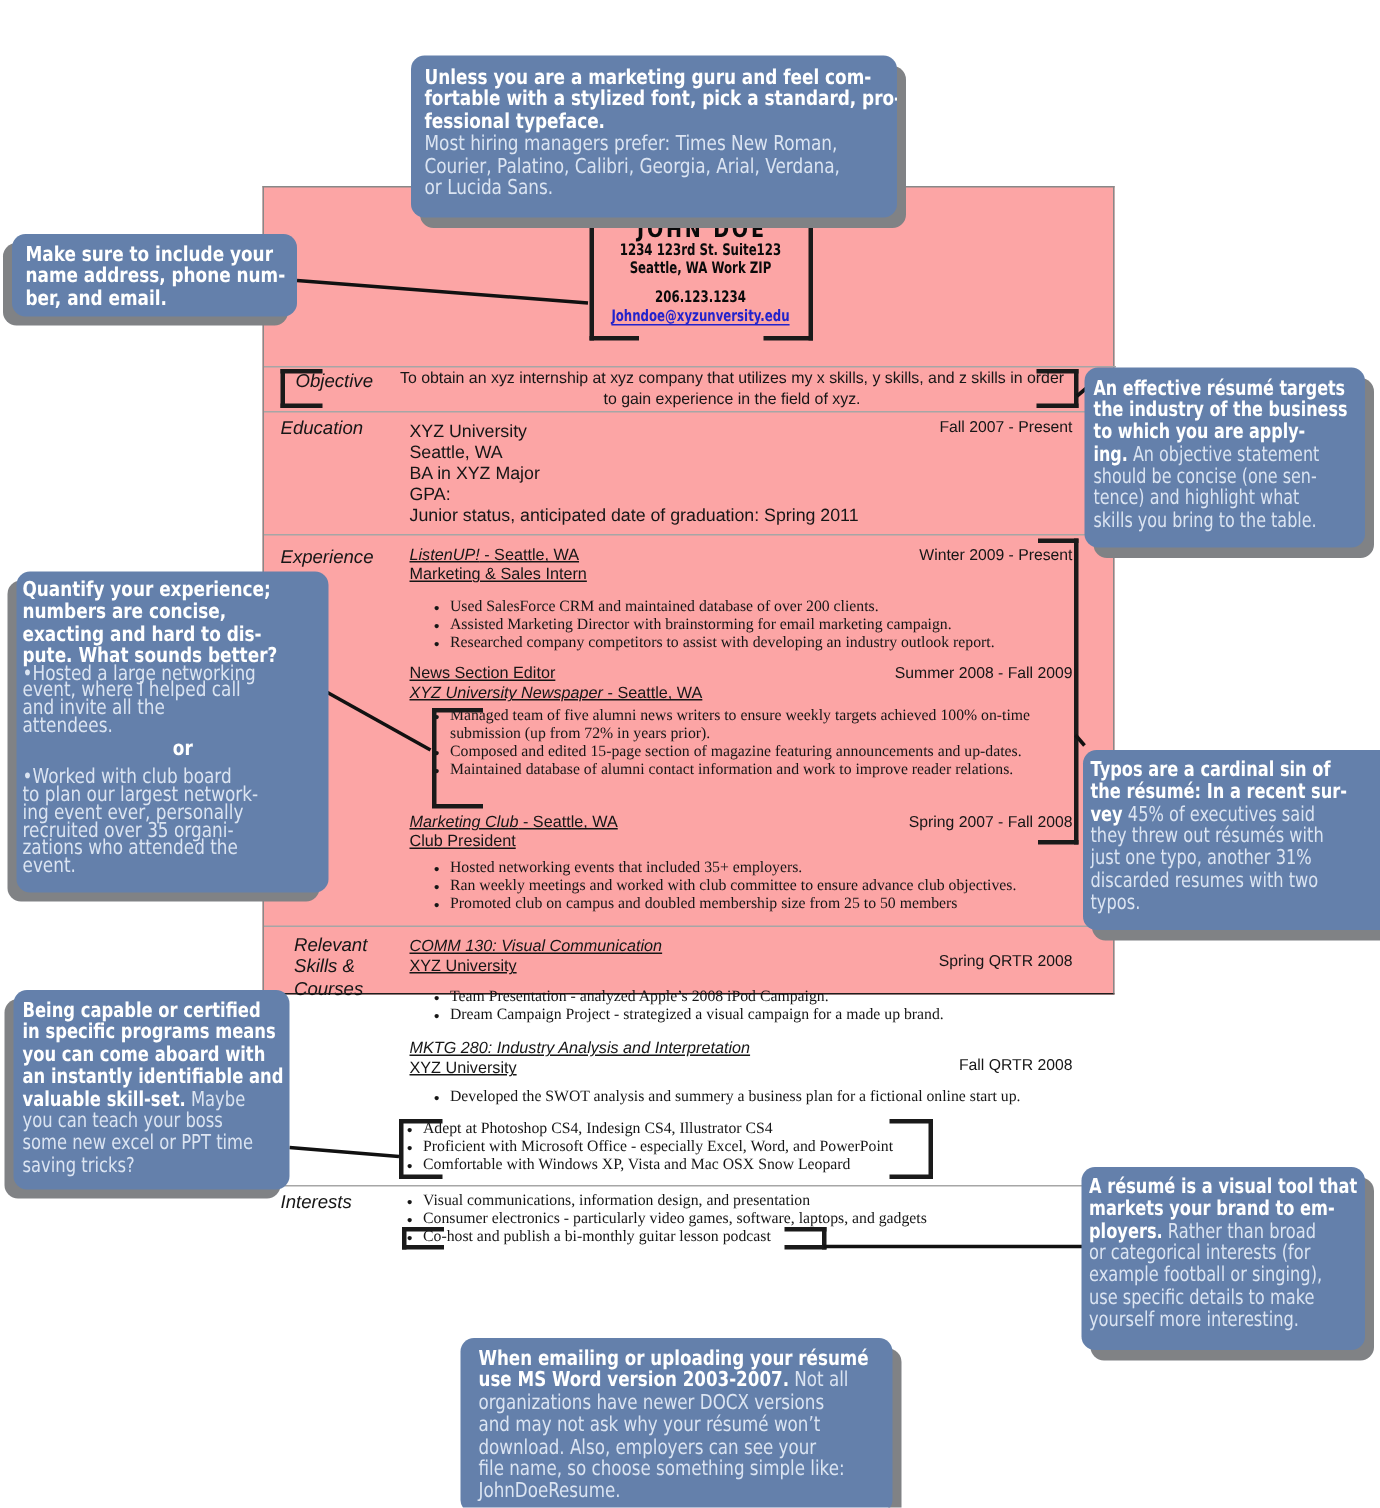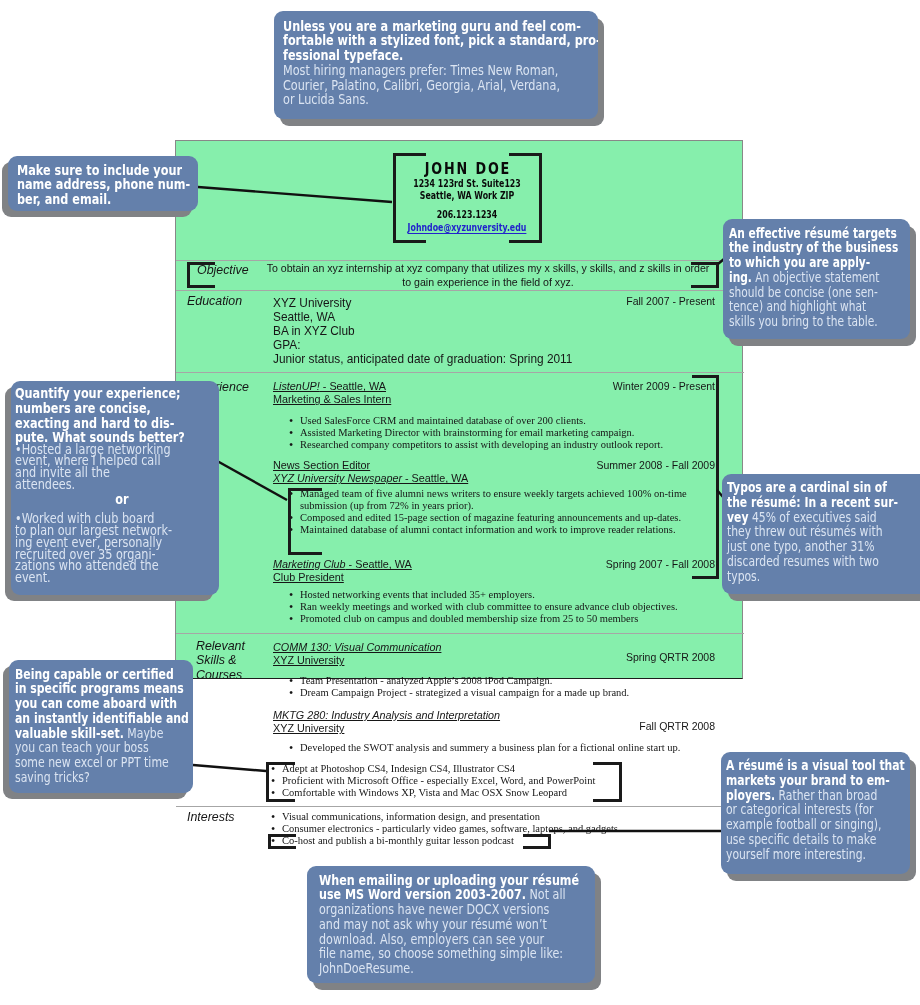--- a/index.html
+++ b/index.html
@@ -2,22 +2,22 @@
 <html><head>
 <meta charset="utf-8">
 <style>
   html,body{margin:0;padding:0;}
   body{width:920px;height:1005px;position:relative;background:#ffffff;
        font-family:"Liberation Sans",sans-serif;overflow:hidden;
        -webkit-font-smoothing:antialiased;}
   .page{position:absolute;left:0;top:0;width:920px;height:1005px;}
 
   
-  #resume{position:absolute;left:175px;top:140px;width:568px;height:539px;
-          border:1.4px solid #888888;border-bottom:1.7px solid #1d1d1d;box-sizing:border-box;background:#86efac;}
+  #resume{position:absolute;left:175px;top:124px;width:568px;height:539px;
+          border:1.4px solid #888888;border-bottom:1.7px solid #1d1d1d;box-sizing:border-box;background:#fca5a5;}
 
   
   .hdr{position:absolute;left:141px;top:19.5px;width:300px;text-align:center;
        font-family:"DejaVu Sans",sans-serif;color:#0a0a0a;
        transform:scaleX(.74);transform-origin:50% 0;}
   .hdr .name{font-size:15px;font-weight:bold;letter-spacing:2.2px;
              line-height:16px;text-indent:2.2px;
              transform:scaleX(1.15);transform-origin:50% 50%;}
   .hdr .addr{font-size:10.6px;font-weight:bold;letter-spacing:0;line-height:12.8px;}
   .hdr .phone{font-size:10.6px;font-weight:bold;line-height:13.3px;margin-top:5.5px;}
@@ -38,21 +38,21 @@
   .ttl{font-size:10.8px;line-height:13.3px;text-decoration:underline;}
   .ttl em{font-style:italic;}
   .date{position:absolute;text-align:right;font-size:10.5px;}
   ul.bul{margin:0;padding:0;list-style:none;}
   ul.bul li{position:relative;padding-left:13px;font-size:10.5px;line-height:12.05px;font-family:Liberation Serif, serif;}
   ul.bul li:before{content:"\2022";position:absolute;left:2px;top:-0.5px;font-size:12px;}
 
   
   .callout{position:absolute;background:#6480ab;border-radius:9px;
            color:#ffffff;box-sizing:border-box;overflow:hidden;}
-  .callout.cR{box-shadow:6px 7px 0 0 #808285;}
+  .callout.cR{box-shadow:6px 7px 0 0 #808285;margin-top:26px;}
   .callout.cL{box-shadow:-6px 6px 0 0 #808285;}
   .ctext{position:absolute;font-family:"DejaVu Sans",sans-serif;
          font-size:13.7px;line-height:14.75px;
          transform:scaleX(.838);transform-origin:0 0;}
   .callout .bd{font-weight:bold;color:#ffffff;}
   .callout .lt{color:#dbe4f2;font-weight:normal;}
   .ctext .cl{white-space:nowrap;}
   .callout .tight .cl{line-height:11.8px;}
   .callout .orline{text-align:center;font-weight:bold;}
 
@@ -97,21 +97,21 @@
       <div class="lbl" style="left:21px;top:122px">Objective</div>
       <div class="body" style="left:88px;top:121px;width:448px;text-align:center;font-size:10.6px;line-height:13.6px">To obtain an xyz internship at xyz company that utilizes my x skills, y skills, and z skills in order to gain experience in the field of xyz.</div>
     </div>
 
     <div class="sect">
       <div class="lbl" style="left:11px;top:153px">Education</div>
       <div class="date" style="left:378px;top:154px;width:161px">Fall 2007 - Present</div>
       <div class="body" style="left:97px;top:156px;width:420px;font-size:11.85px;line-height:13.9px">
         <div>XYZ University</div>
         <div>Seattle, WA</div>
-        <div>BA in XYZ Club</div>
+        <div>BA in XYZ Major</div>
         <div>GPA:</div>
         <div>Junior status, anticipated date of graduation: Spring 2011</div>
       </div>
     </div>
     <div class="rule" style="top:231px"></div>
 
     <div class="sect">
       <div class="lbl" style="left:11px;top:239px">Experience</div>
 
       <div class="body" style="left:97px;top:239px;width:440px">

